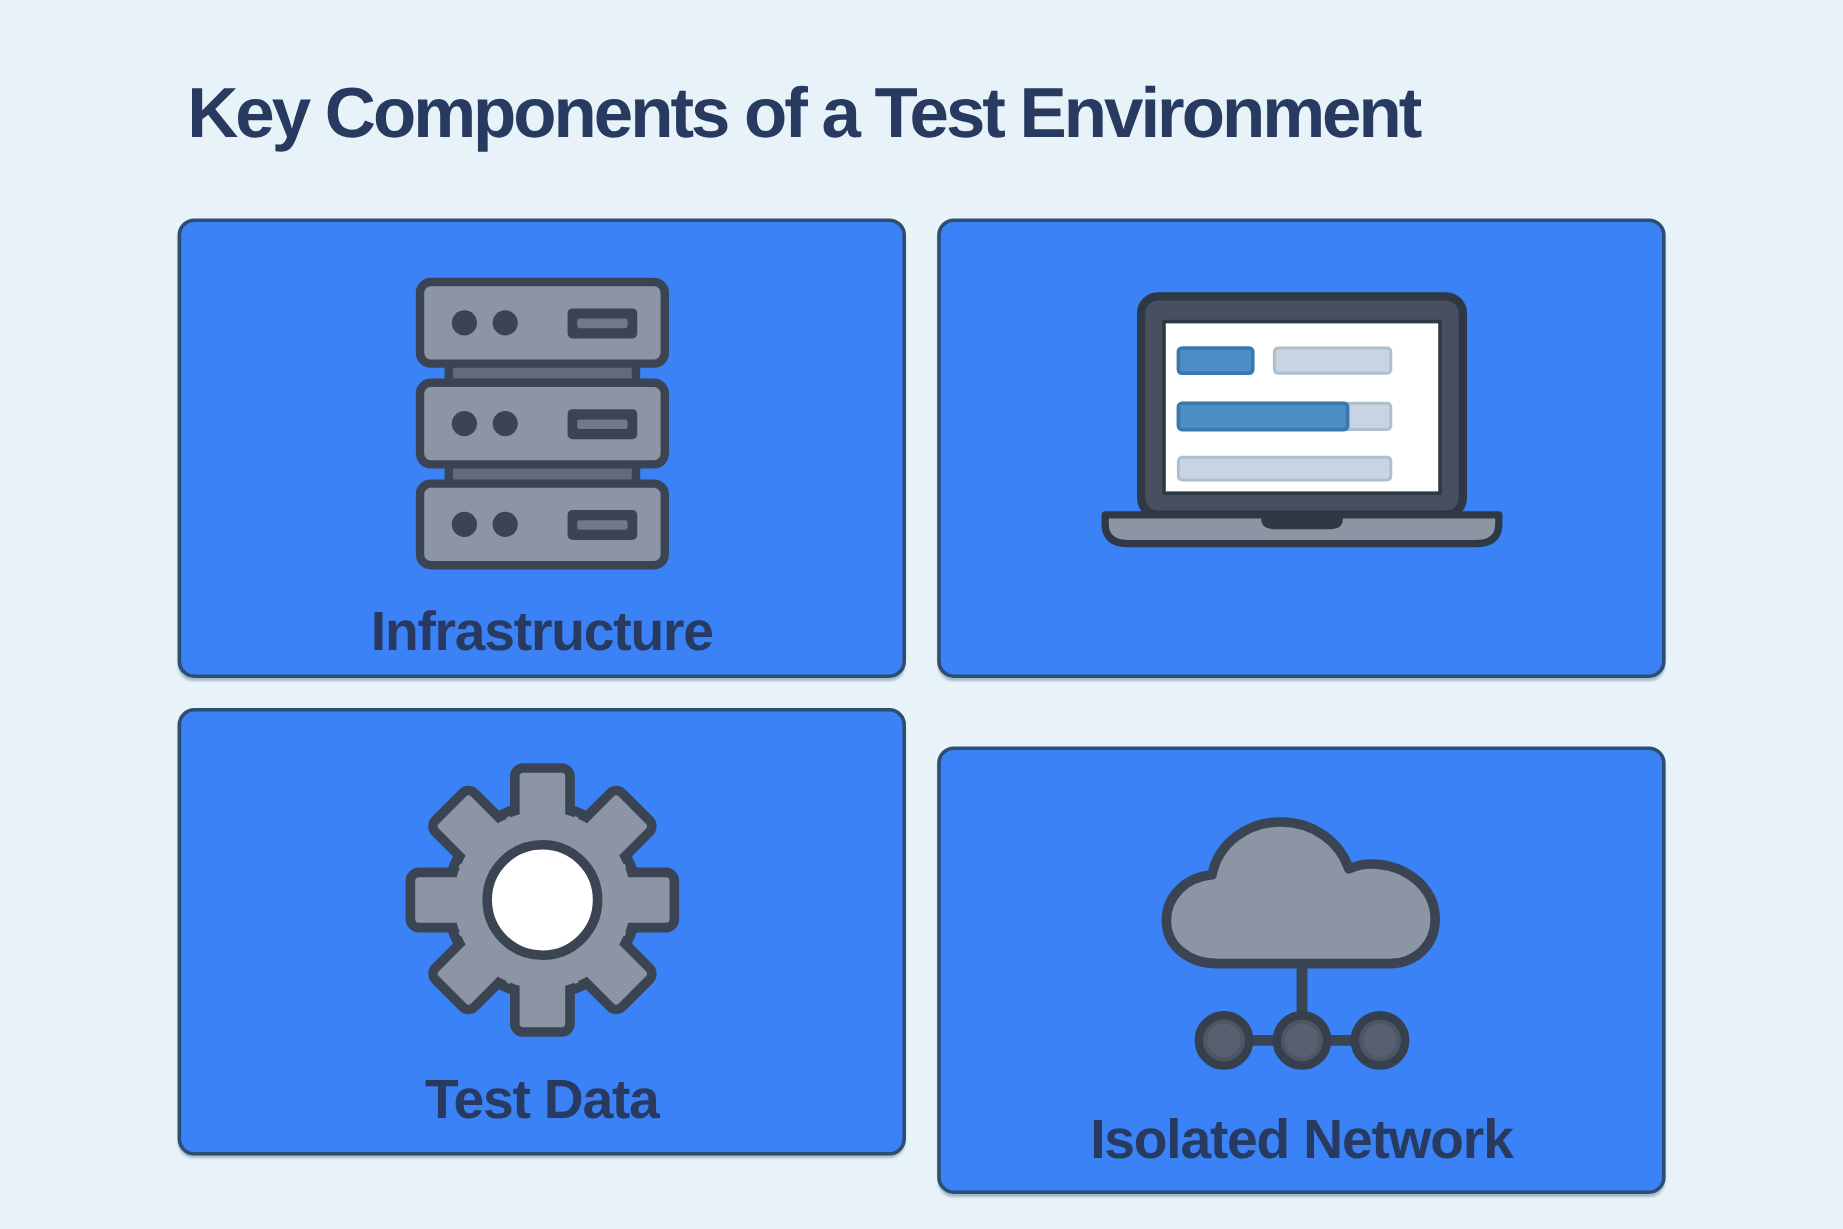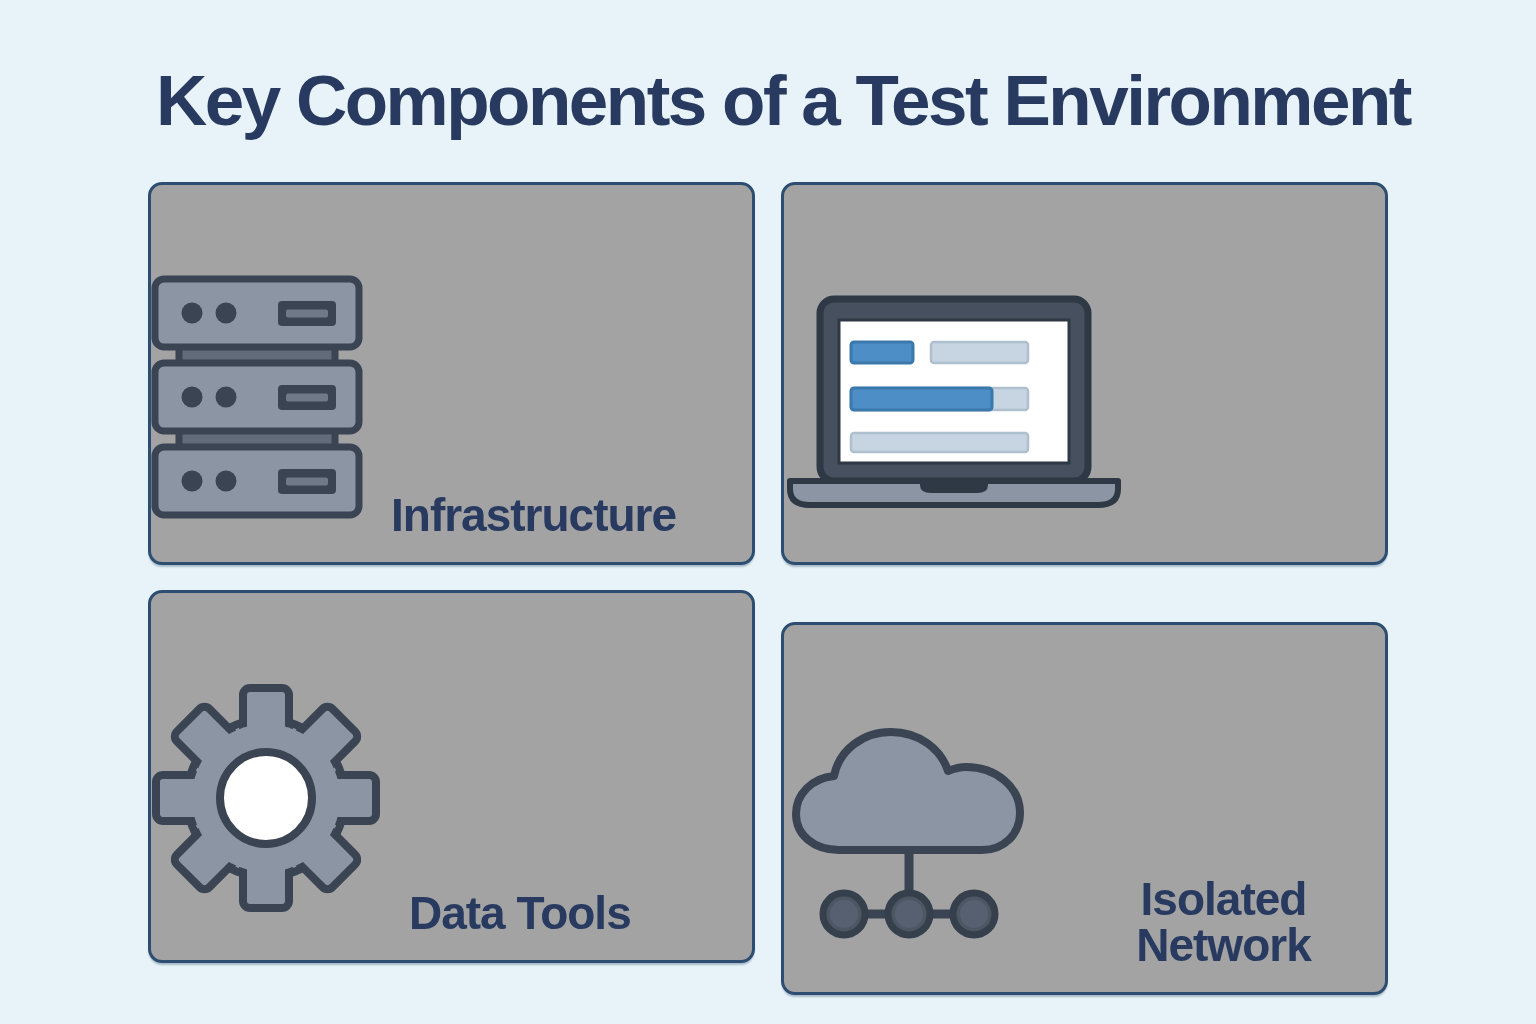--- a/index.html
+++ b/index.html
@@ -12,34 +12,34 @@
     background: #e7f3f8;
     overflow: hidden;
     font-family: "Liberation Sans", sans-serif;
     position: relative;
   }
   .page-title {
     position: absolute;
     left: 156px;
     top: 60px;
     margin: 0;
-    font-size: 71px;
+    font-size: 59px;
     font-weight: 700;
     letter-spacing: -2.5px;
     color: #283a60;
   }
   .card {
     position: absolute;
     width: 601px;
-    background: #a3a3a3;
+    background: #3b82f6;
     border: 3px solid #2d4d71;
     border-radius: 14px;
     box-shadow: 0 3px 2px -1px rgba(45, 77, 113, 0.35);
     display: flex;
-    flex-direction: row;
+    flex-direction: column;
     align-items: center;
     gap: 28px;
   }
   .card-infrastructure  { left: 148px; top: 182px; height: 377px; }
   .card-test-data       { left: 781px; top: 182px; height: 377px; }
   .card-test-tools      { left: 148px; top: 590px; height: 367px; }
   .card-isolated-network{ left: 781px; top: 622px; height: 367px; }
   .icon-wrap {
     flex: 0 0 auto;
     display: flex;
@@ -142,21 +142,21 @@
             <rect x="-23" y="-110" width="46" height="46" rx="7" transform="rotate(270)"></rect>
             <rect x="-23" y="-110" width="46" height="46" rx="7" transform="rotate(315)"></rect>
           </g>
 
           <circle r="74" fill="#8c95a4"></circle>
 
           <circle r="46" fill="#ffffff" stroke="#3a4452" stroke-width="8"></circle>
         </g>
       </svg>
     </div>
-    <div class="card-label">Data Tools</div>
+    <div class="card-label">Test Data</div>
   </section>
 
   <section class="card card-isolated-network">
     <div class="icon-wrap">
       <svg width="250" height="237" viewBox="0 0 250 237">
 
         <path d="M125 140 V 206 M60 206 H 190" stroke="#3a4452" stroke-width="9" fill="none"></path>
 
         <path d="M55 142 C30 142 12 127 12 106 C12 86 28 70 50 68 C55 42 79 24 107 24 C135 24 157 41 164 63 C169 61 176 59 182 59 C212 59 236 79 236 105 C236 126 220 142 198 142 Z" fill="#8c95a4" stroke="#3a4452" stroke-width="8" stroke-linejoin="round"></path>
 

